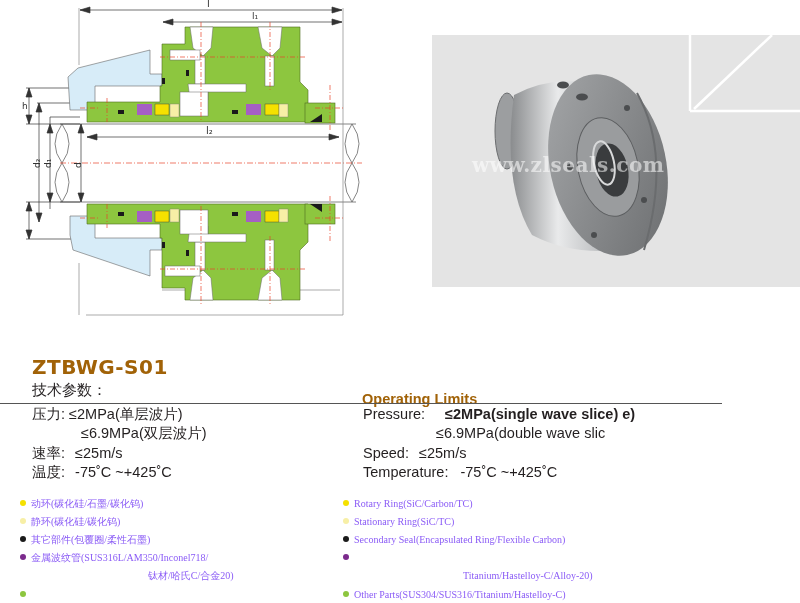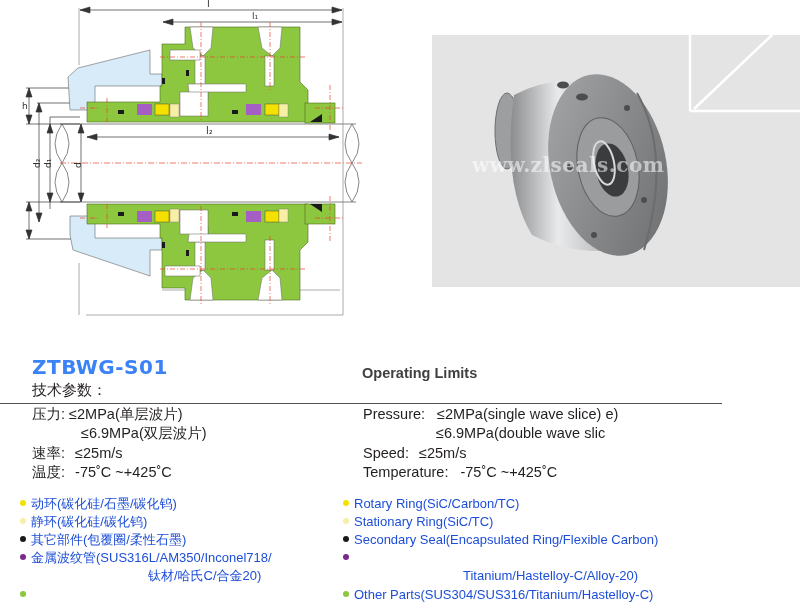--- a/index.html
+++ b/index.html
@@ -2,26 +2,26 @@
 <html><head>
   <meta charset="utf-8">
   <style>
     html, body { margin: 0; padding: 0; background: #ffffff; }
     body { width: 800px; height: 603px; position: relative; overflow: hidden;
            font-family: "Liberation Sans", "DejaVu Sans", sans-serif; color: #231f20; }
     #diagram { position: absolute; left: 0; top: 0; width: 420px; height: 330px; }
     #photo-frame { position: absolute; left: 432px; top: 35px; width: 368px; height: 252px; background: #e4e4e4; overflow: hidden; }
     #watermark { position: absolute; left: 40px; top: 118px; font-family: "DejaVu Serif", serif; font-weight: bold; font-size: 20px;
                  color: rgba(255,255,255,0.55); letter-spacing: 0.5px; white-space: nowrap; }
-    #model-title { position: absolute; left: 32px; top: 355px; font-family: "DejaVu Sans", sans-serif; font-weight: bold; font-size: 20px; letter-spacing: 0.5px; color: #3b82f6; }
+    #model-title { position: absolute; left: 32px; top: 355px; font-family: "DejaVu Sans", sans-serif; font-weight: bold; font-size: 20px; letter-spacing: 0.5px; color: #a16207; }
     #cn-heading { position: absolute; left: 32px; top: 381px; font-size: 15px; color: #231f20; }
-    #en-heading { position: absolute; left: 362px; top: 365px; font-size: 14.5px; font-weight: bold; color: #404040; }
+    #en-heading { position: absolute; left: 362px; top: 391px; font-size: 14.5px; font-weight: bold; color: #a16207; }
     #divider { position: absolute; left: 0; top: 403px; width: 722px; height: 1px; background: #555; }
     .spec { position: absolute; font-size: 14.5px; line-height: 19px; white-space: nowrap; color: #231f20; }
-    .mat { position: absolute; font-size: 13px; line-height: 19px; white-space: nowrap; color: #1d4ed8; }
+    .mat { position: absolute; font-size: 10px; line-height: 19px; white-space: nowrap; color: #8b5cf6; font-family: Liberation Serif, serif; }
     .dot { display: inline-block; width: 6px; height: 6px; border-radius: 50%; margin-right: 5px; vertical-align: middle; position: relative; top: -2px; }
   </style>
 </head>
 <body>
 
 <svg id="diagram" viewBox="0 0 420 330" xmlns="http://www.w3.org/2000/svg">
 
   <g stroke="#666" stroke-width="0.8" fill="none">
     <line x1="60" y1="124" x2="356" y2="124"></line>
     <line x1="60" y1="202" x2="356" y2="202"></line>
@@ -242,21 +242,21 @@
   </div>
   <div class="spec" style="left:32px; top:463px;">
     <span>温度:</span>
     <span style="margin-left:6px;">-75˚C ~+425˚C</span>
   </div>
 </div>
 
 <div>
   <div class="spec" style="left:363px; top:405px;">
     <span>Pressure:</span>
-    <span style="margin-left:8px;">≤2MPa(single wave slice)  e)</span>
+    <span style="margin-left:16px;font-weight:bold;">≤2MPa(single wave slice)  e)</span>
   </div>
   <div class="spec" style="left:436px; top:424px;">
     <span>≤6.9MPa(double wave slic</span>
   </div>
   <div class="spec" style="left:363px; top:444px;">
     <span>Speed:</span>
     <span style="margin-left:6px;">≤25m/s</span>
   </div>
   <div class="spec" style="left:363px; top:463px;">
     <span>Temperature:</span>

